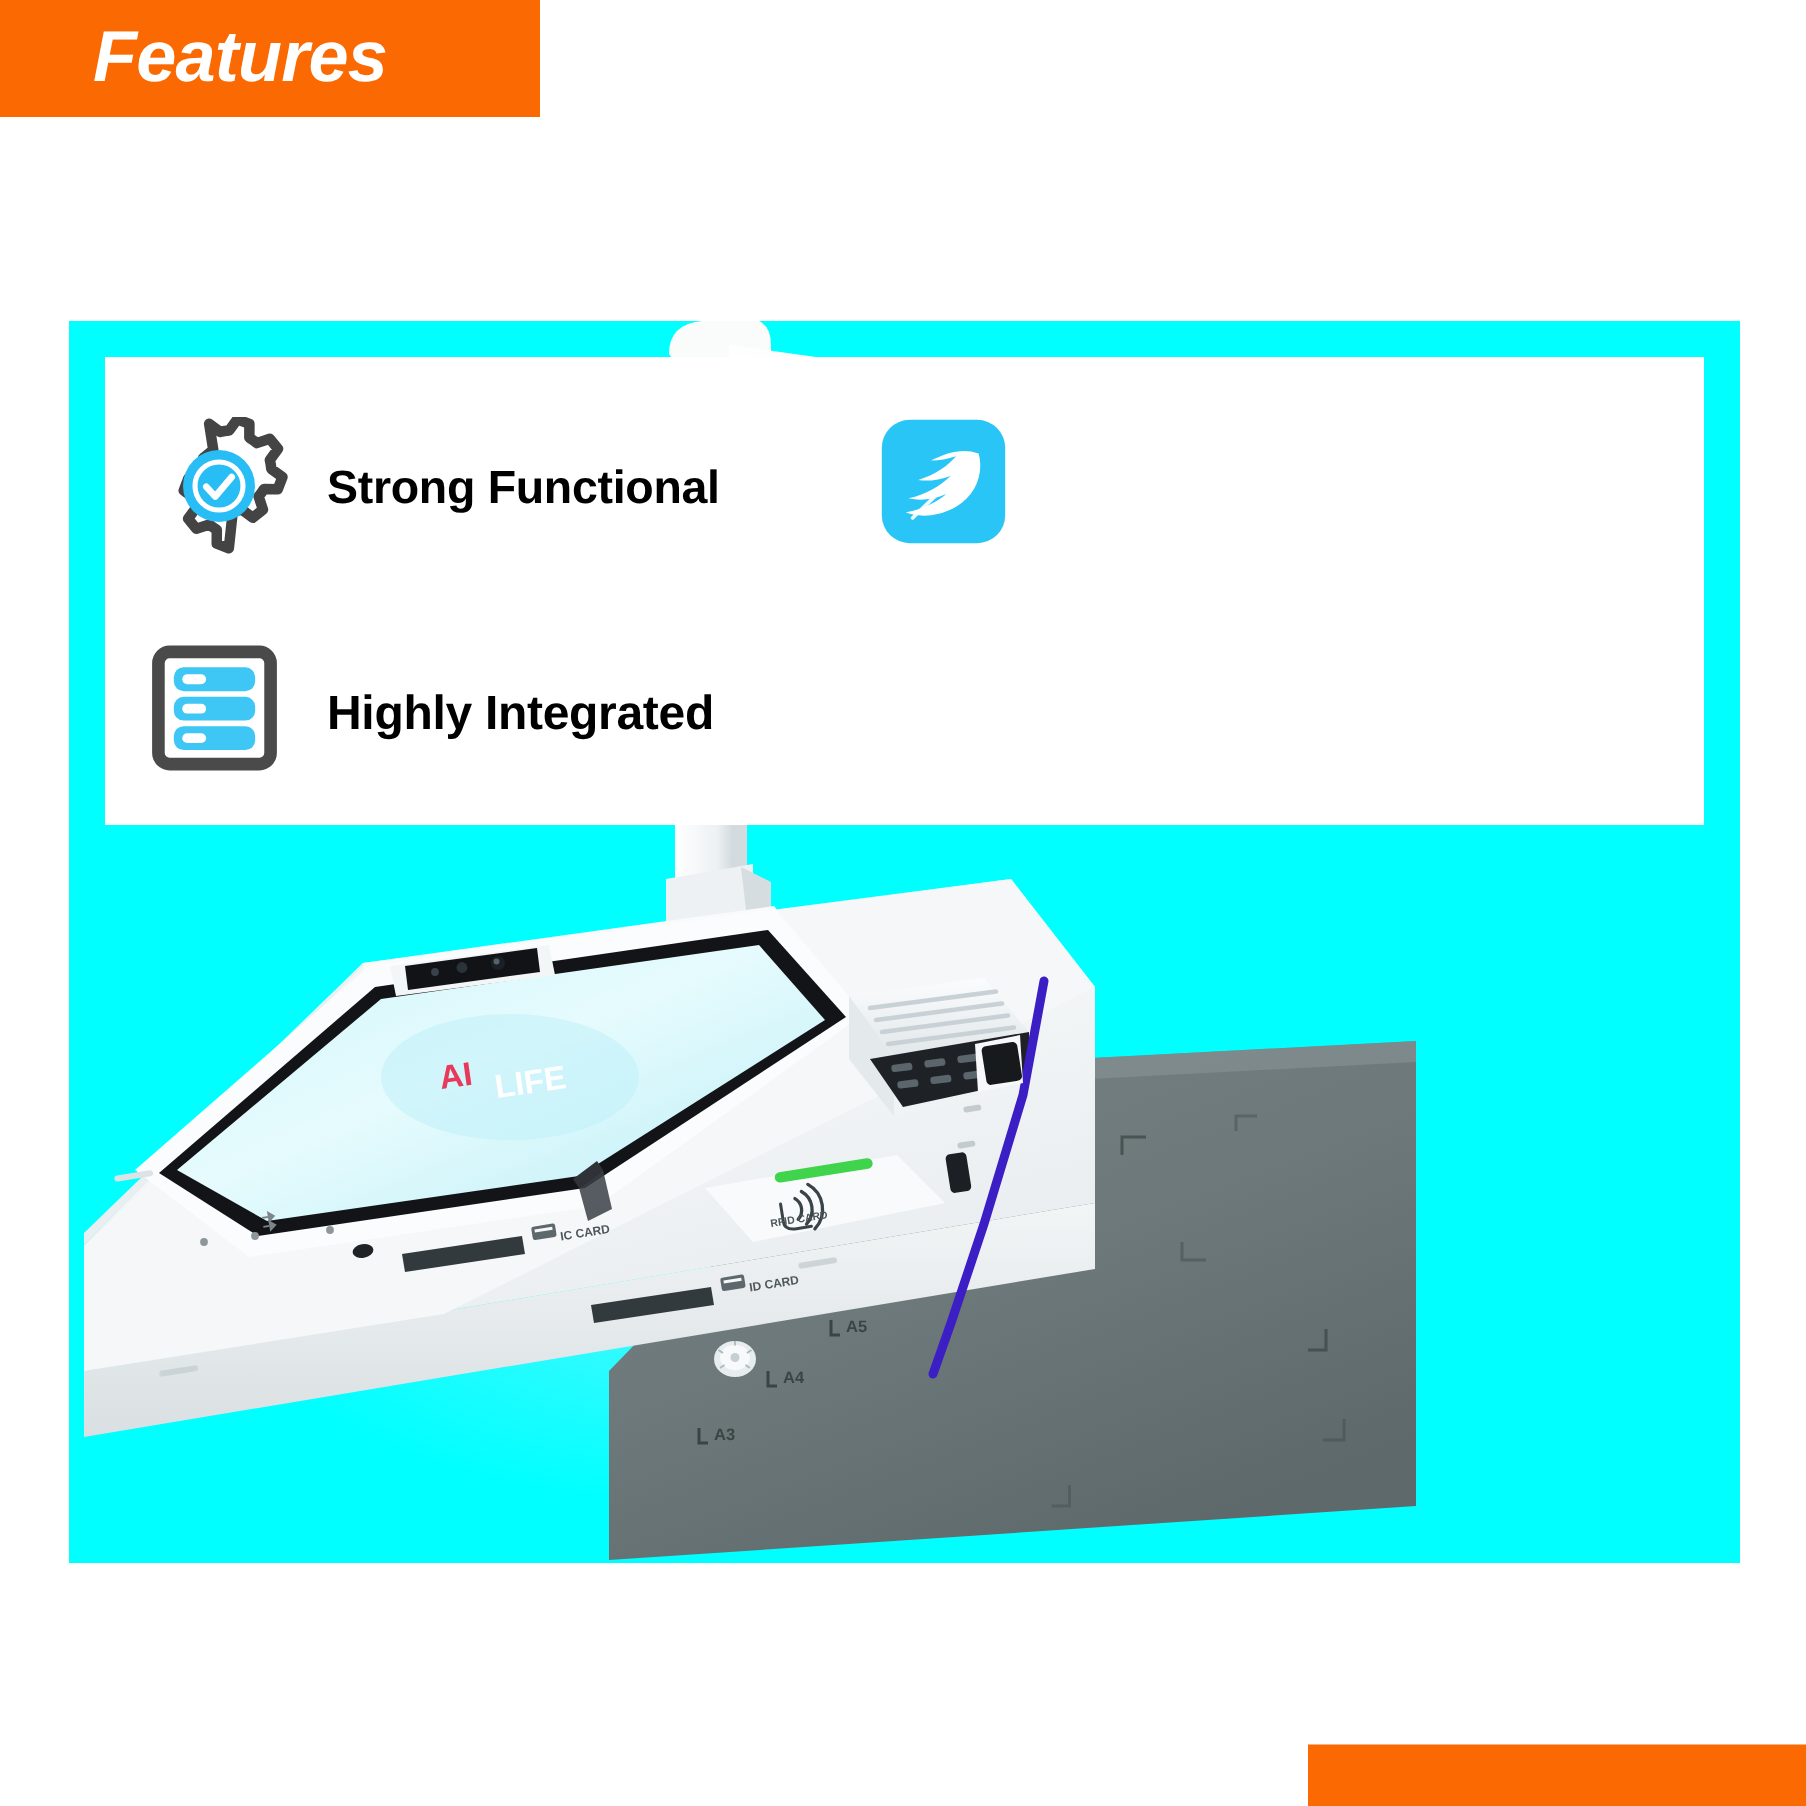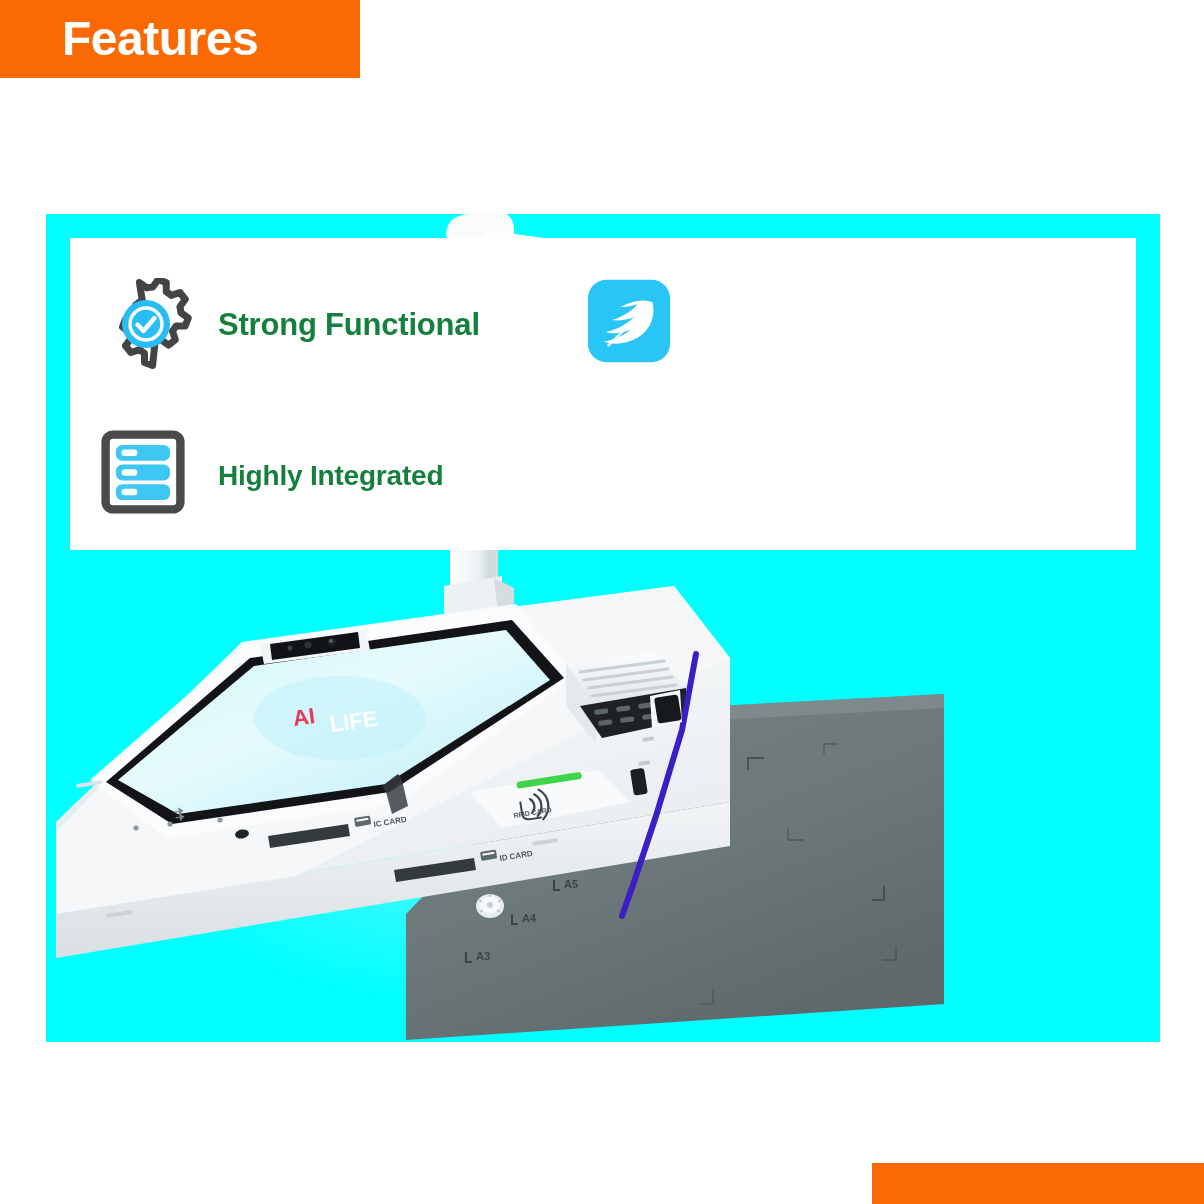--- a/index.html
+++ b/index.html
@@ -27,20 +27,21 @@
   #header-title {
     position: absolute;
     left: 62px;
     top: 12px;
     font-size: 48px;
     font-weight: bold;
     color: #ffffff;
     letter-spacing: -0.5px;
     line-height: 54px;
     white-space: nowrap;
+    font-style: italic;
   }
 
   
   #footer-accent {
     position: absolute;
     left: 872px;
     top: 1163px;
     width: 332px;
     height: 41px;
     background: #FB6A02;
@@ -78,27 +79,27 @@
 
   .feature-icon {
     width: 92px;
     height: 92px;
     flex: 0 0 92px;
     position: relative;
   }
   .feature-label {
     font-size: 31px;
     font-weight: bold;
-    color: #15803d;
+    color: #000000;
     line-height: 37px;
     margin-left: 26px;
     letter-spacing: -0.2px;
   }
   #feature-item-1 .feature-label { margin-left: 28px; font-size: 32px; }
-  #feature-item-2 .feature-label { font-size: 28px; }
+  #feature-item-2 .feature-label { font-size: 32px; }
 
   
   #product-illustration {
     position: absolute;
     left: 0;
     top: 0;
     width: 1114px;
     height: 828px;
     pointer-events: none;
   }

